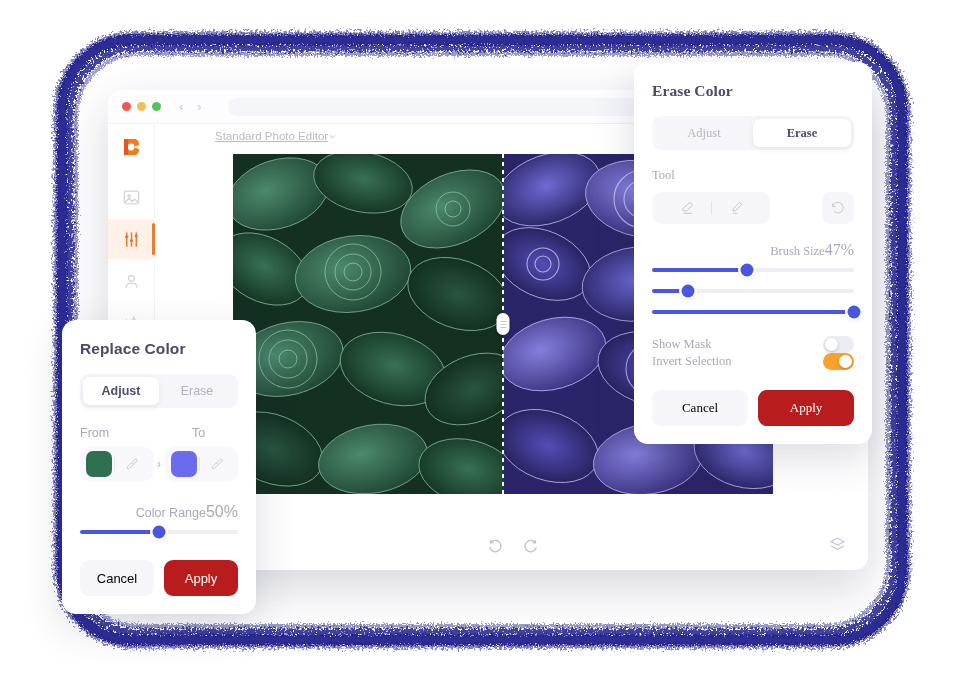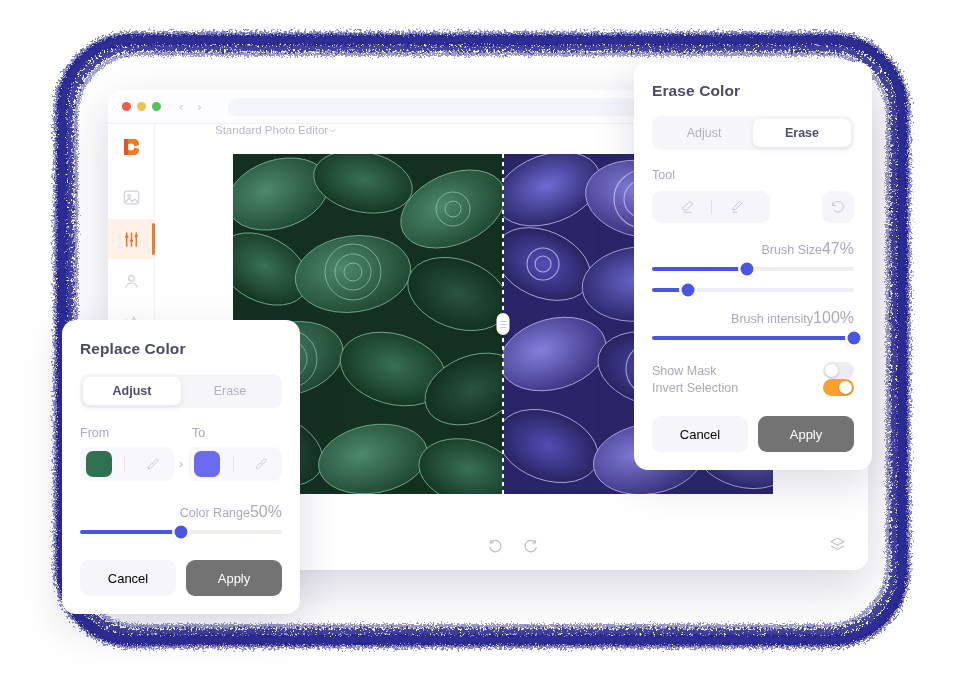--- a/index.html
+++ b/index.html
@@ -84,22 +84,22 @@
     padding: 0 22px; color: #bfbfcd;
   }
   .bottom-left { display: flex; gap: 18px; margin-left: 310px; }
   .bottom-right { margin-left: auto; }
 
   
   .panel {
     position: absolute; background: #ffffff; border-radius: 14px;
     box-shadow: 0 14px 40px rgba(40,40,80,.16);
   }
-  #panel-erase   { left: 634px; top: 62px;  width: 238px; padding: 20px 18px 18px; }
-  #panel-replace { left: 62px;  top: 320px; width: 238px; padding: 20px 18px 18px; }
+  #panel-erase   { left: 634px; top: 62px;  width: 238px; padding: 20px 18px 18px; font-family: Liberation Serif, serif; }
+  #panel-replace { left: 62px;  top: 320px; width: 194px; padding: 20px 18px 18px; }
 
   .panel-title { font-size: 15.5px; font-weight: bold; color: #4b4b66; letter-spacing: .1px; }
 
   .segmented {
     margin-top: 16px; height: 34px; background: #f6f6fa; border-radius: 9px;
     display: flex; padding: 3px; position: relative;
   }
   .seg {
     flex: 1; display: flex; align-items: center; justify-content: center;
     font-size: 12.5px; color: #b2b2c2; border-radius: 7px;
@@ -143,21 +143,21 @@
   .switch.on { background: #f9a12c; }
   .switch.on .thumb { left: auto; right: 2px; }
 
   .btn-row { display: flex; gap: 10px; margin-top: 20px; }
   .btn {
     flex: 1; height: 36px; border-radius: 9px; border: none;
     display: flex; align-items: center; justify-content: center;
     font-size: 13px; font-family: inherit;
   }
   .btn.cancel { background: #f6f6fa; color: #000000; }
-  .btn.apply  { background: #737373; color: #ffffff; }
+  .btn.apply  { background: #b91c1c; color: #ffffff; }
 
   
   .colrow-labels { display: flex; margin-top: 18px; }
   .colrow-labels span { font-size: 12.5px; color: #a9a9ba; }
   .lbl-from { width: 112px; }
   .colrow { display: flex; align-items: center; margin-top: 7px; }
   .colbox {
     background: #f8f8fc; border-radius: 9px; height: 34px; width: 99px;
     display: flex; align-items: center; padding: 0 6px;
   }
@@ -240,21 +240,21 @@
           <svg width="19" height="19" viewBox="0 0 24 24" fill="none" stroke="currentColor" stroke-width="1.5">
             <path d="M15 4l1.3 3.2L19.5 8.5 16.3 9.8 15 13l-1.3-3.2L10.5 8.5l3.2-1.3z"></path>
             <path d="M7.5 13l.8 1.9 1.9.8-1.9.8-.8 1.9-.8-1.9L4.8 15.7l1.9-.8z"></path>
             <path d="M5.5 7.5l.5 1.1 1.1.5-1.1.5-.5 1.1-.5-1.1L3.9 9.1l1.1-.5z"></path>
           </svg>
         </div>
       </div>
 
       <div class="workspace">
 
-        <div style="position:absolute;left:60px;top:0;display:flex;align-items:center;color:#b9b9c8;font-size:11.5px;">
+        <div style="position:absolute;left:60px;top:6px;display:flex;align-items:center;color:#b9b9c8;font-size:11.5px;text-decoration:underline;">
           <span>Standard Photo Editor</span>
           <svg width="9" height="9" viewBox="0 0 24 24" fill="none" stroke="currentColor" stroke-width="2.4">
               <path d="M5 9l7 7 7-7"></path>
             </svg>
         </div>
 
         <div class="canvas-wrap">
 
           <svg class="canvas-half left" viewBox="0 0 270 340" preserveAspectRatio="xMidYMid slice">
             <defs>
@@ -419,24 +419,20 @@
     </div>
 
     <div class="slider-block">
       <div class="track">
         <div class="fill" style="width: 18%;"></div>
         <div class="knob" style="left: 18%;"></div>
       </div>
     </div>
 
     <div class="slider-block">
-      <div class="slider-head">
-        <span class="slider-name">Brush intensity</span>
-        <span class="slider-val">100%</span>
-      </div>
       <div class="track">
         <div class="fill" style="width: 100%;"></div>
         <div class="knob" style="left: 100%;"></div>
       </div>
     </div>
 
     <div class="toggle-row" style="margin-top:22px">
       <span class="toggle-label">Show Mask</span>
       <span class="switch">
           <span class="thumb"></span>

